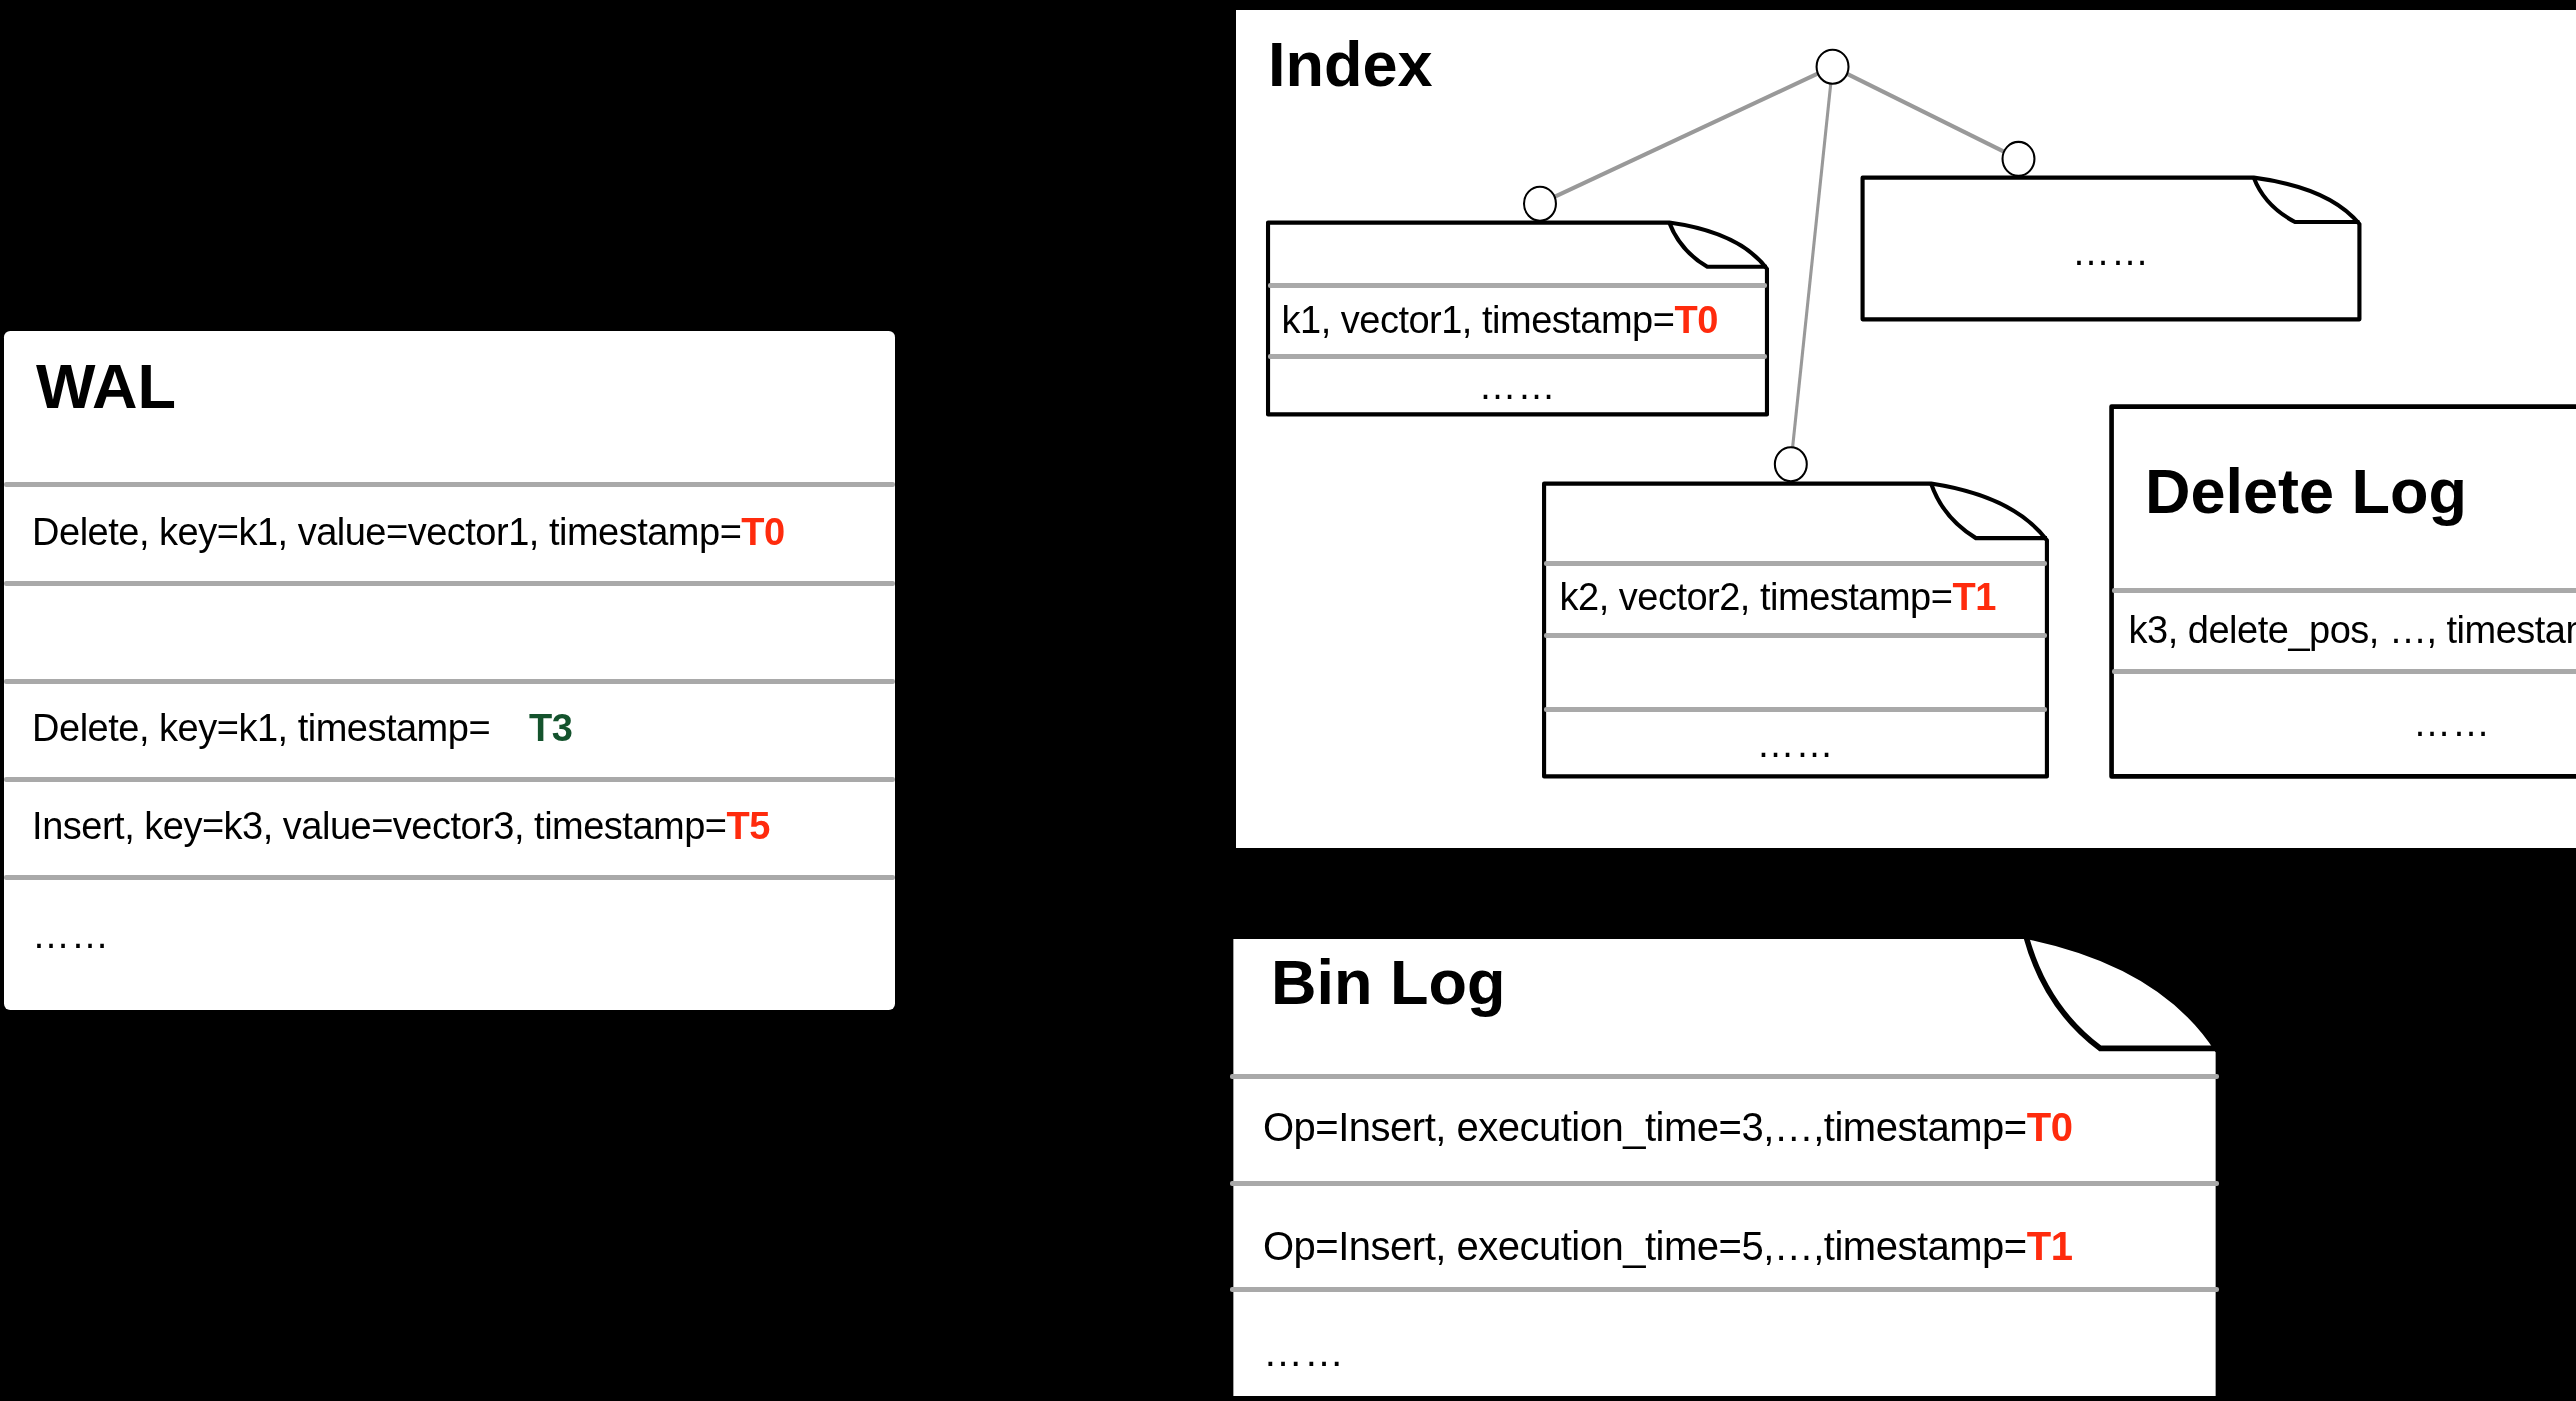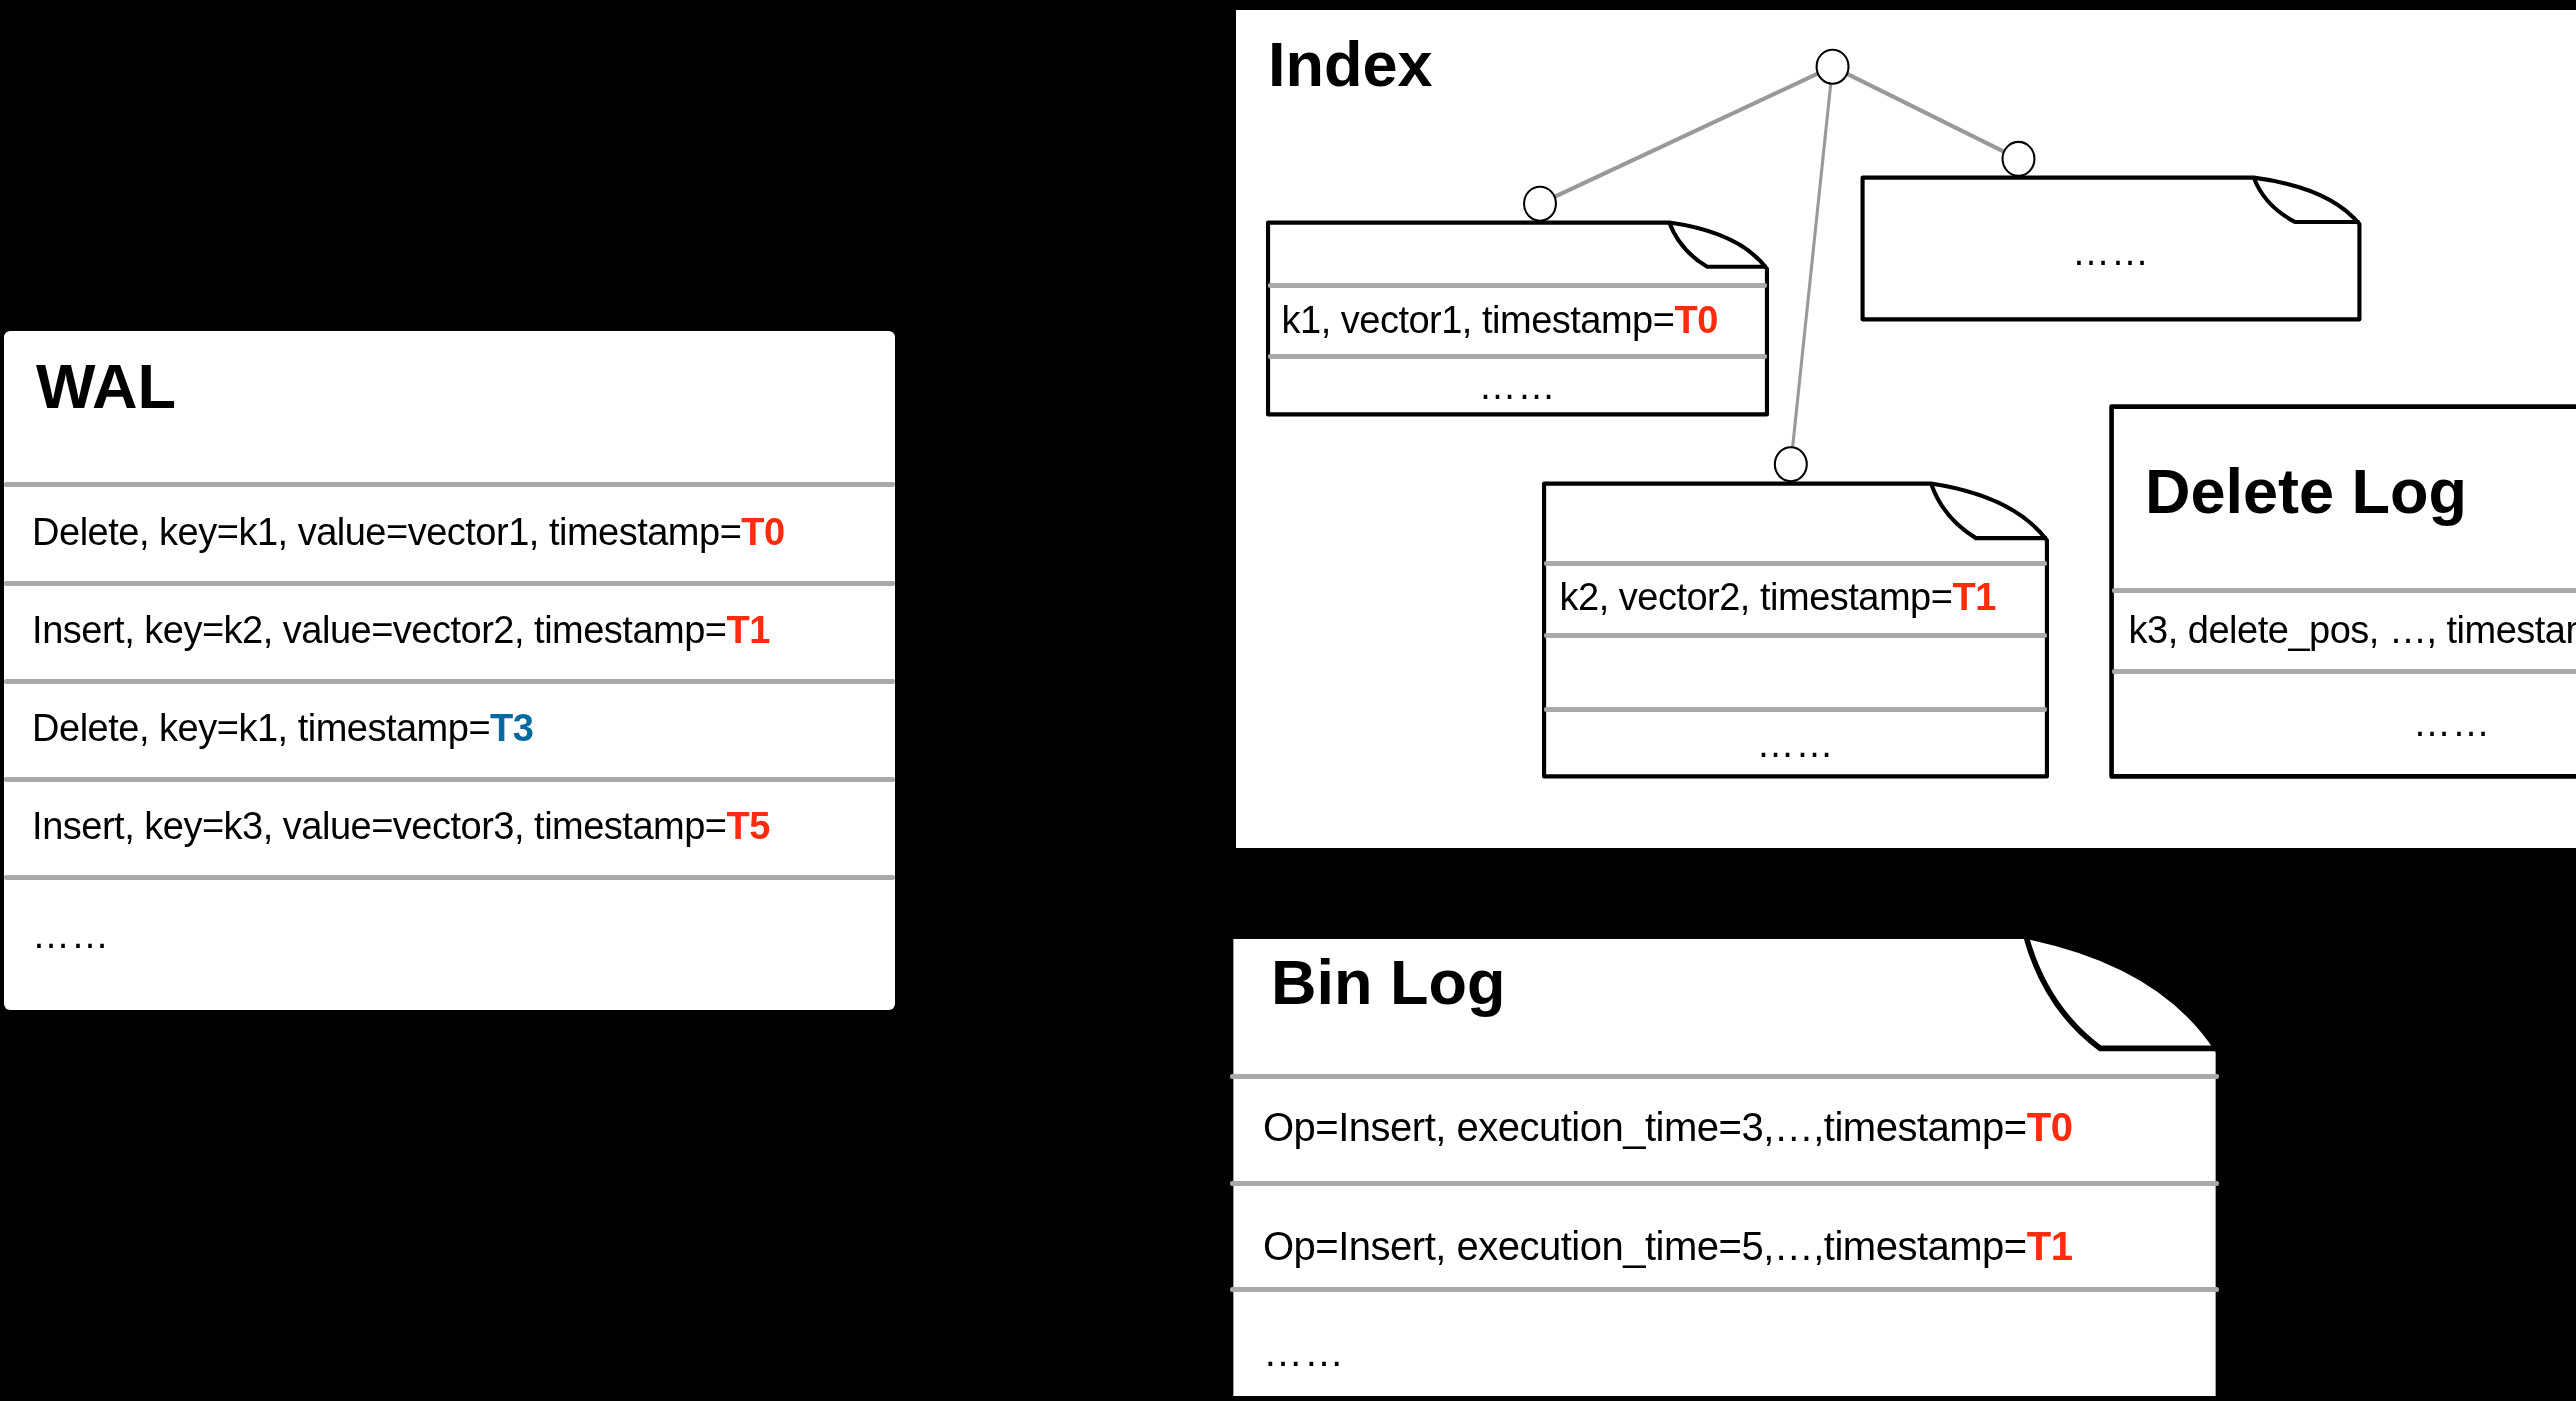--- a/index.html
+++ b/index.html
@@ -29,25 +29,22 @@
 
     <div class="hr" style="top:151px;background:#A9A9A9;"></div>
     <div class="hr" style="top:250px;background:#A9A9A9;"></div>
     <div class="hr" style="top:348px;background:#A9A9A9;"></div>
     <div class="hr" style="top:446px;background:#A9A9A9;"></div>
     <div class="hr" style="top:544px;background:#A9A9A9;"></div>
 
     <div class="row" style="left:28px;top:202px;">
       <span>Delete, key=k1, value=vector1, timestamp=</span><span class="ts" style="color:#FF2B0D;">T0</span>
     </div>
-    <div class="row" style="left:28px;top:300px;">
-      <span>Insert, key=k2, value=vector2, timestamp=</span><span class="ts" style="color:#FF2B0D;">T1</span>
-    </div>
     <div class="row" style="left:28px;top:398px;">
-      <span>Delete, key=k1, timestamp=</span><span class="ts" style="color:#0369a1;">T3</span>
+      <span>Delete, key=k1, timestamp=</span><span class="ts" style="color:#14532d;margin-left:39px;">T3</span>
     </div>
     <div class="row" style="left:28px;top:496px;">
       <span>Insert, key=k3, value=vector3, timestamp=</span><span class="ts" style="color:#FF2B0D;">T5</span>
     </div>
     <div class="dots dots-left" style="left:28px;top:605px;">……</div>
   </div>
 
   <div class="panel" style="left:1231px;top:5.2px;width:1577px;height:848px;border:5.2px solid #000;box-sizing:border-box;">
     <div class="title" style="left:32px;top:20.6px;">Index</div>
 

